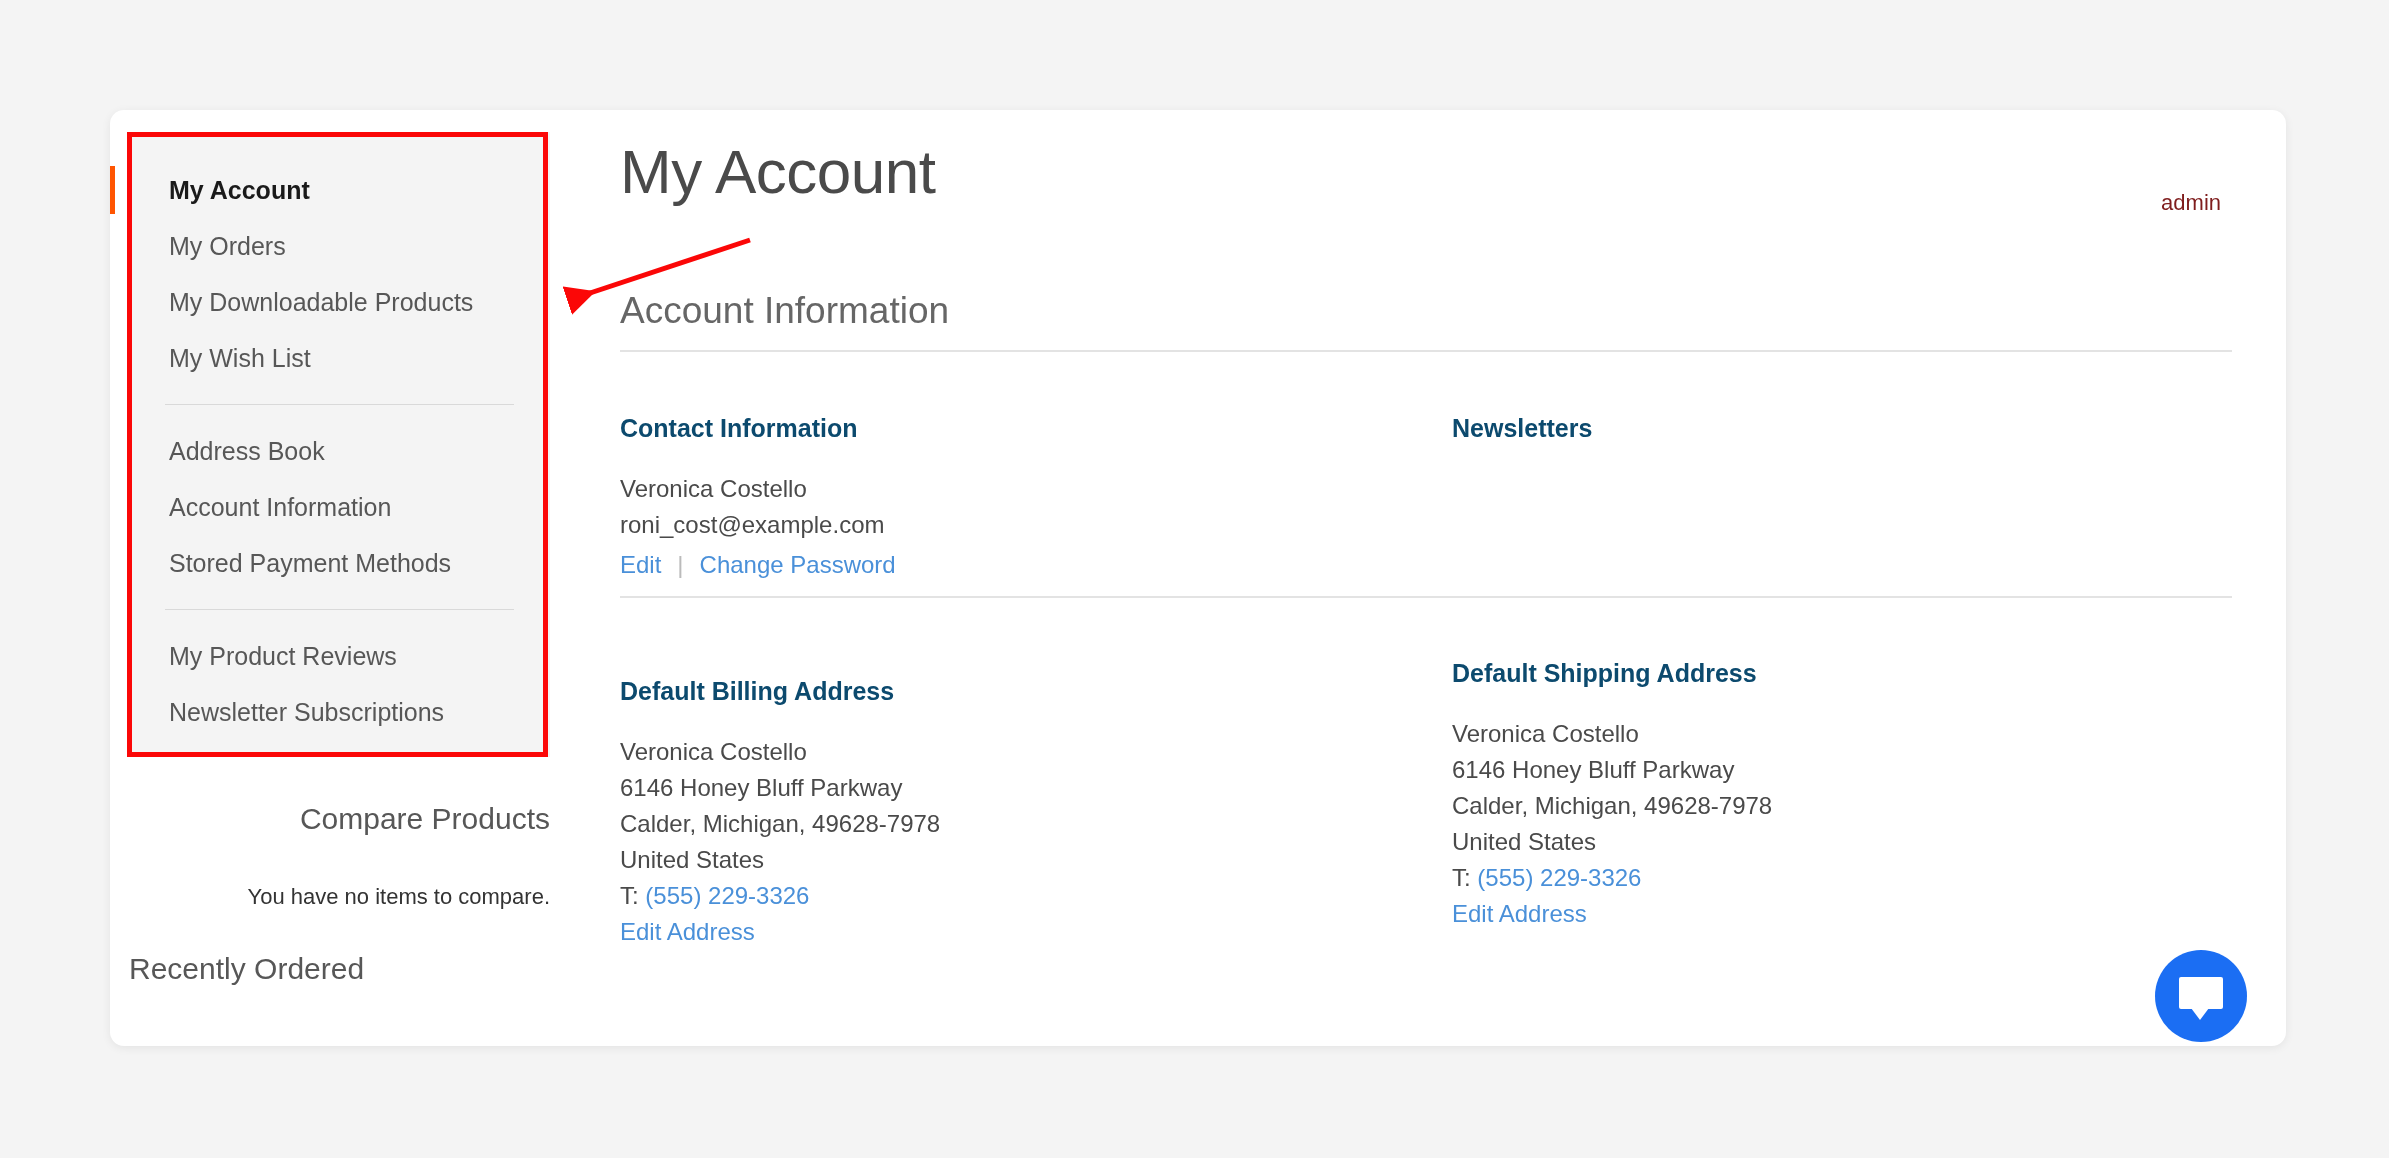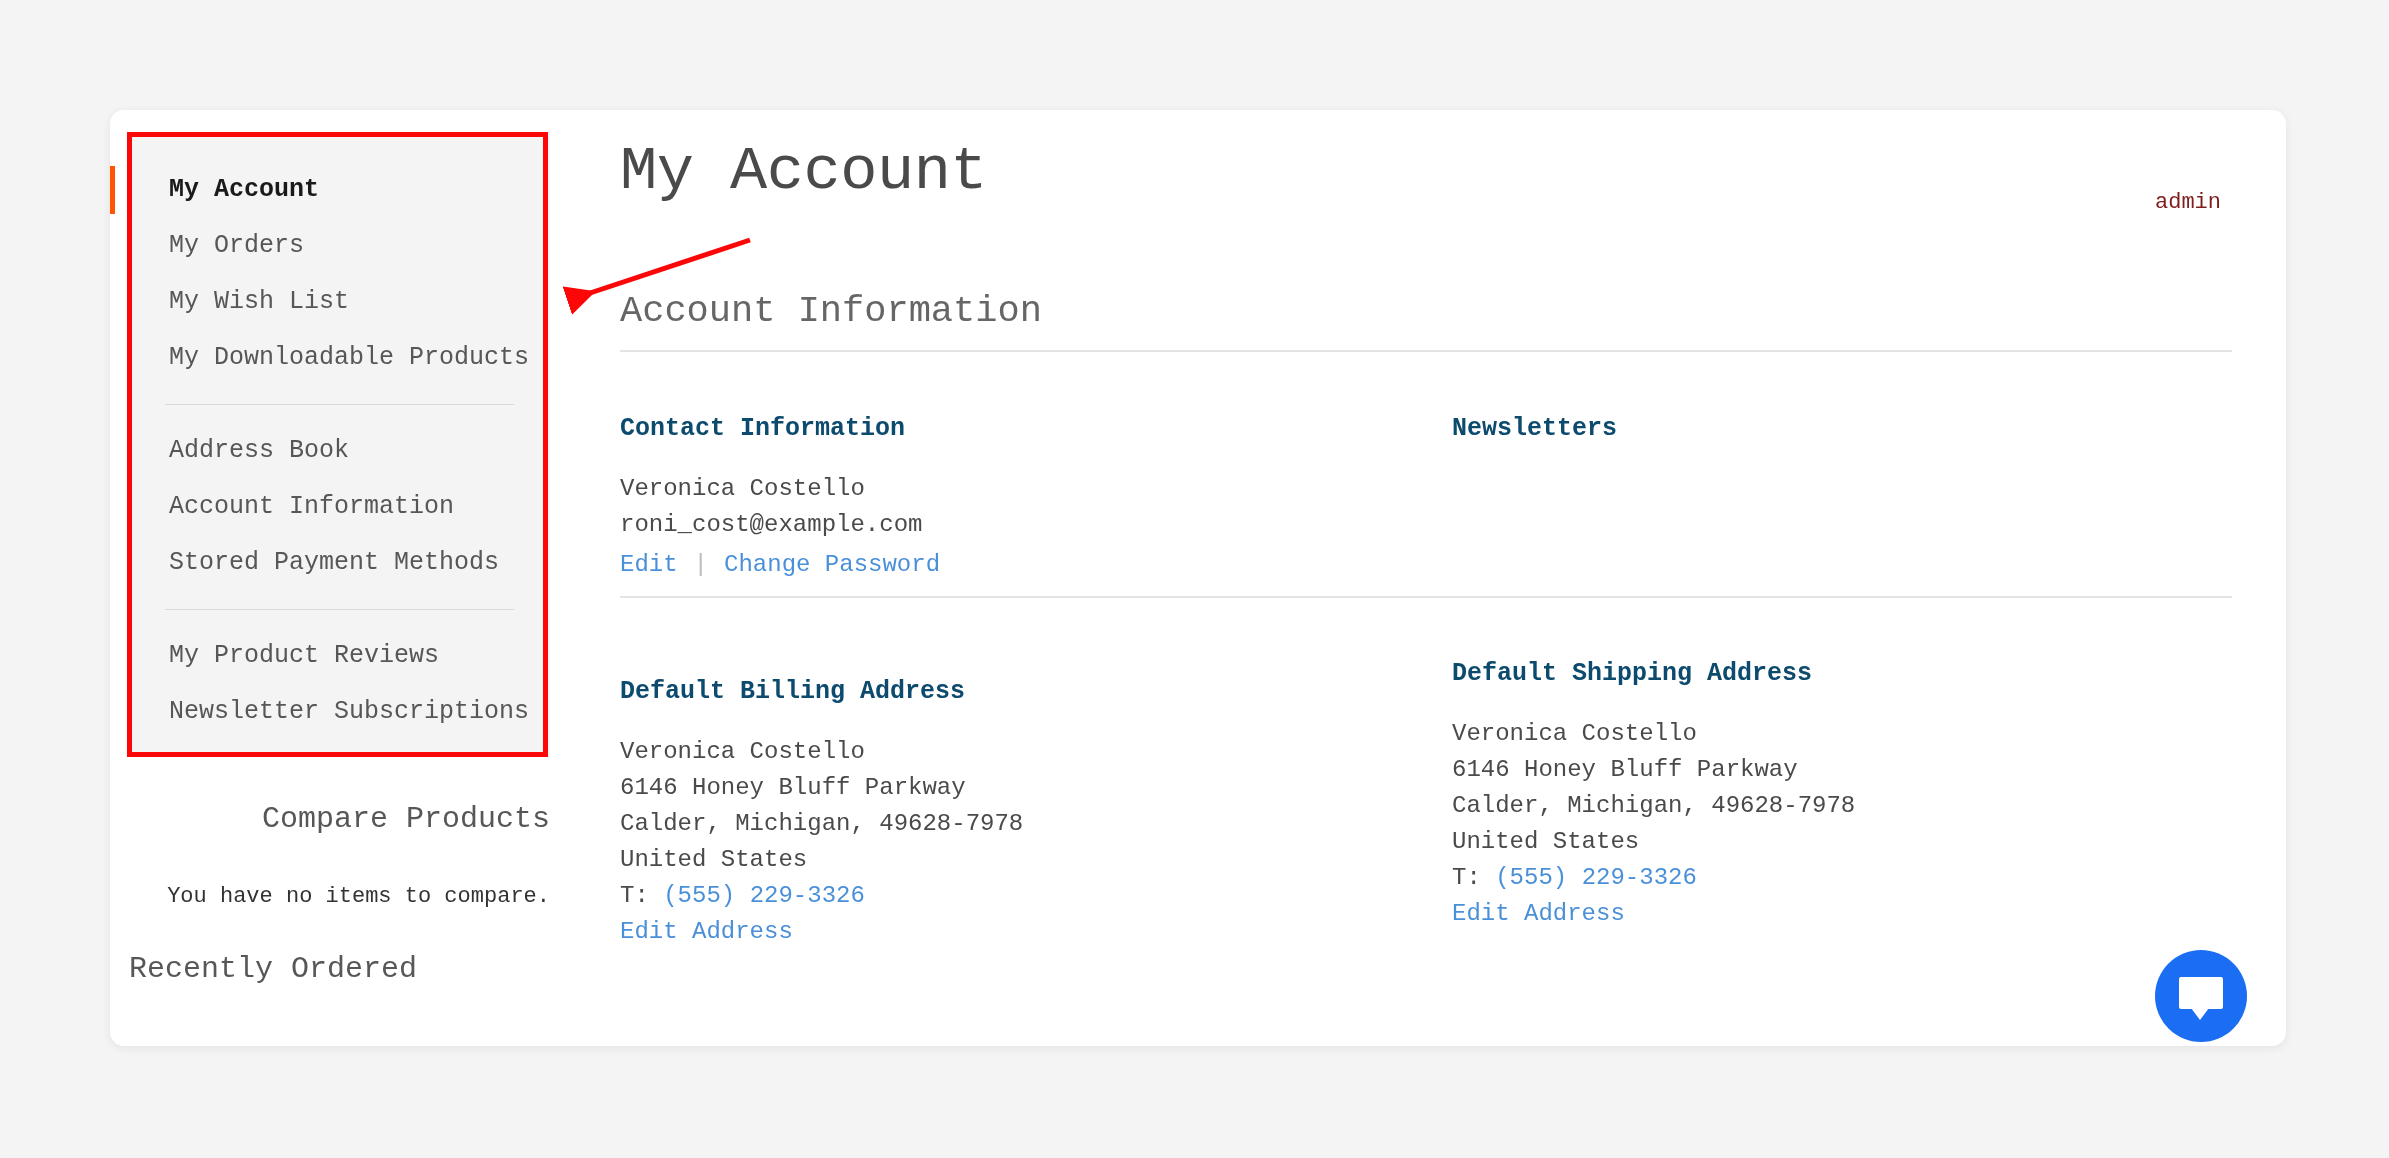--- a/index.html
+++ b/index.html
@@ -29,21 +29,20 @@
   .content-card {
     position: absolute;
     left: 110px;
     top: 110px;
     width: 2176px;
     height: 936px;
     background: #ffffff;
     border-radius: 14px;
     box-shadow: 0 2px 10px rgba(0,0,0,0.07);
     overflow: hidden;
-    font-family: Liberation Mono, monospace;
   }
 
   
   .sidebar {
     position: absolute;
     left: 0px;
     top: 22px;
     width: 440px;
     bottom: 0;
   }
@@ -277,24 +276,24 @@
       <div class="sidebar-nav-panel">
         <ul class="sidebar-nav-list">
 
           <li class="nav-item current">
             <span>My Account</span>
           </li>
           <li class="nav-item">
             <span>My Orders</span>
           </li>
           <li class="nav-item">
+            <span>My Downloadable Products</span>
+          </li>
+          <li class="nav-item">
             <span>My Wish List</span>
-          </li>
-          <li class="nav-item">
-            <span>My Downloadable Products</span>
           </li>
 
           <li class="nav-divider"></li>
 
           <li class="nav-item">
             <span>Address Book</span>
           </li>
           <li class="nav-item">
             <span>Account Information</span>
           </li>

